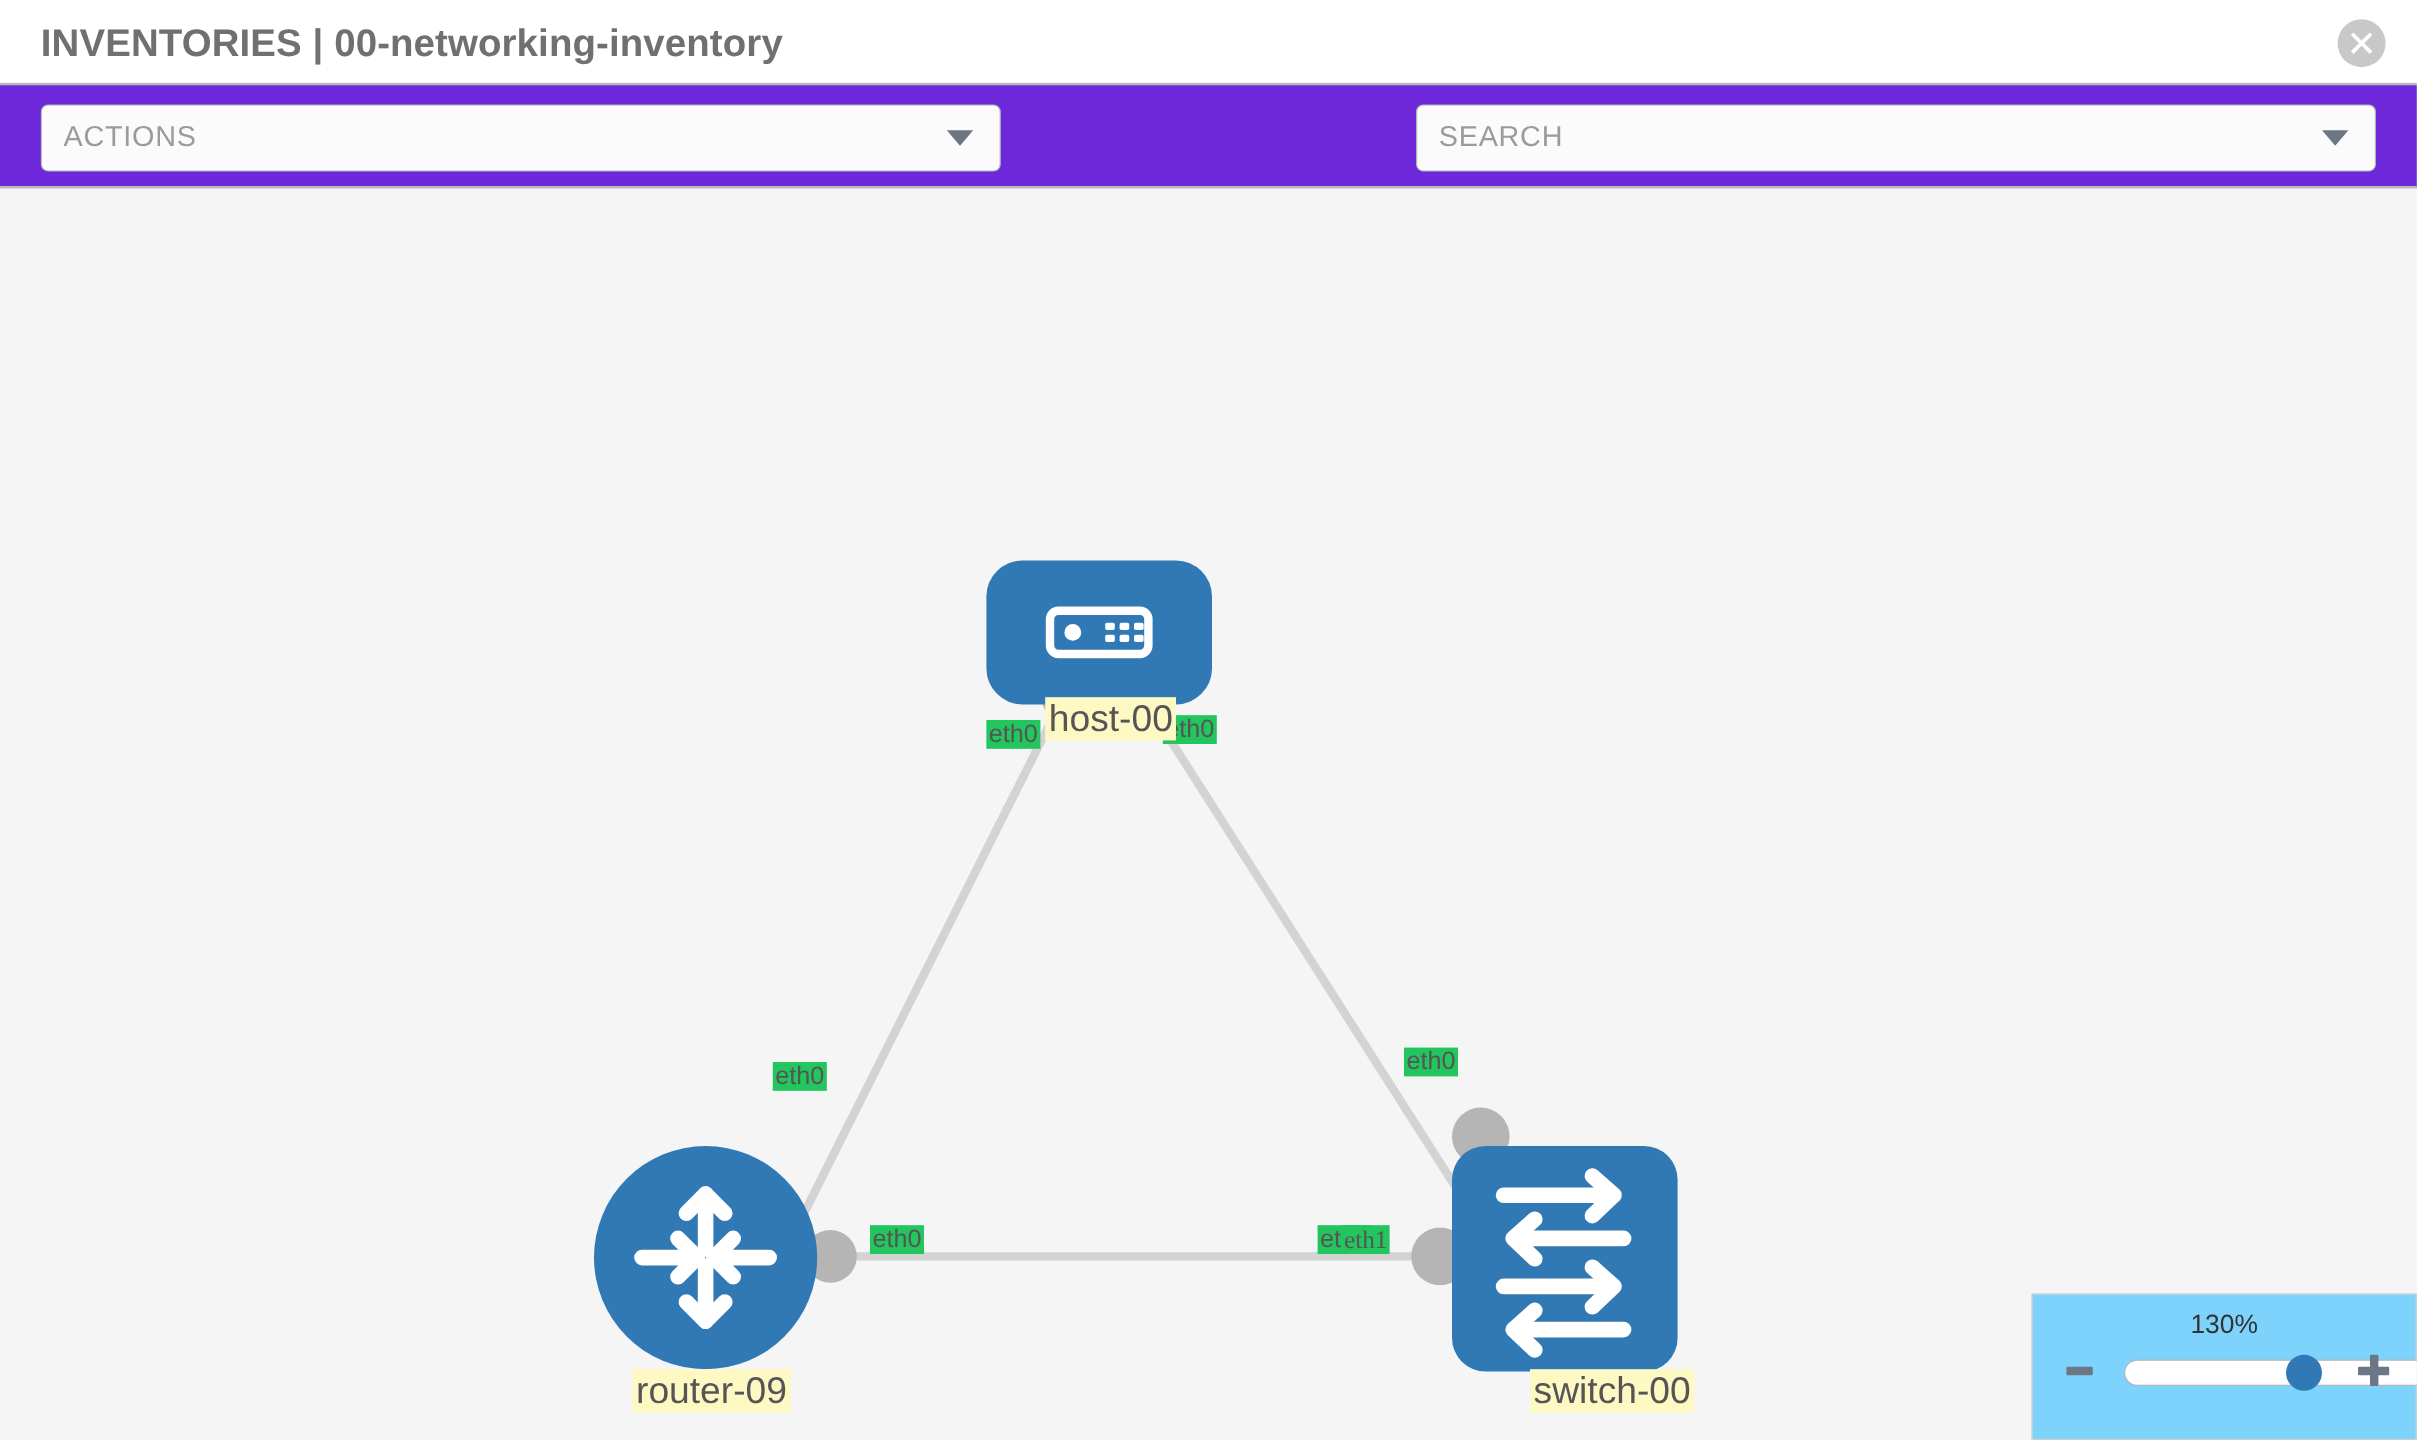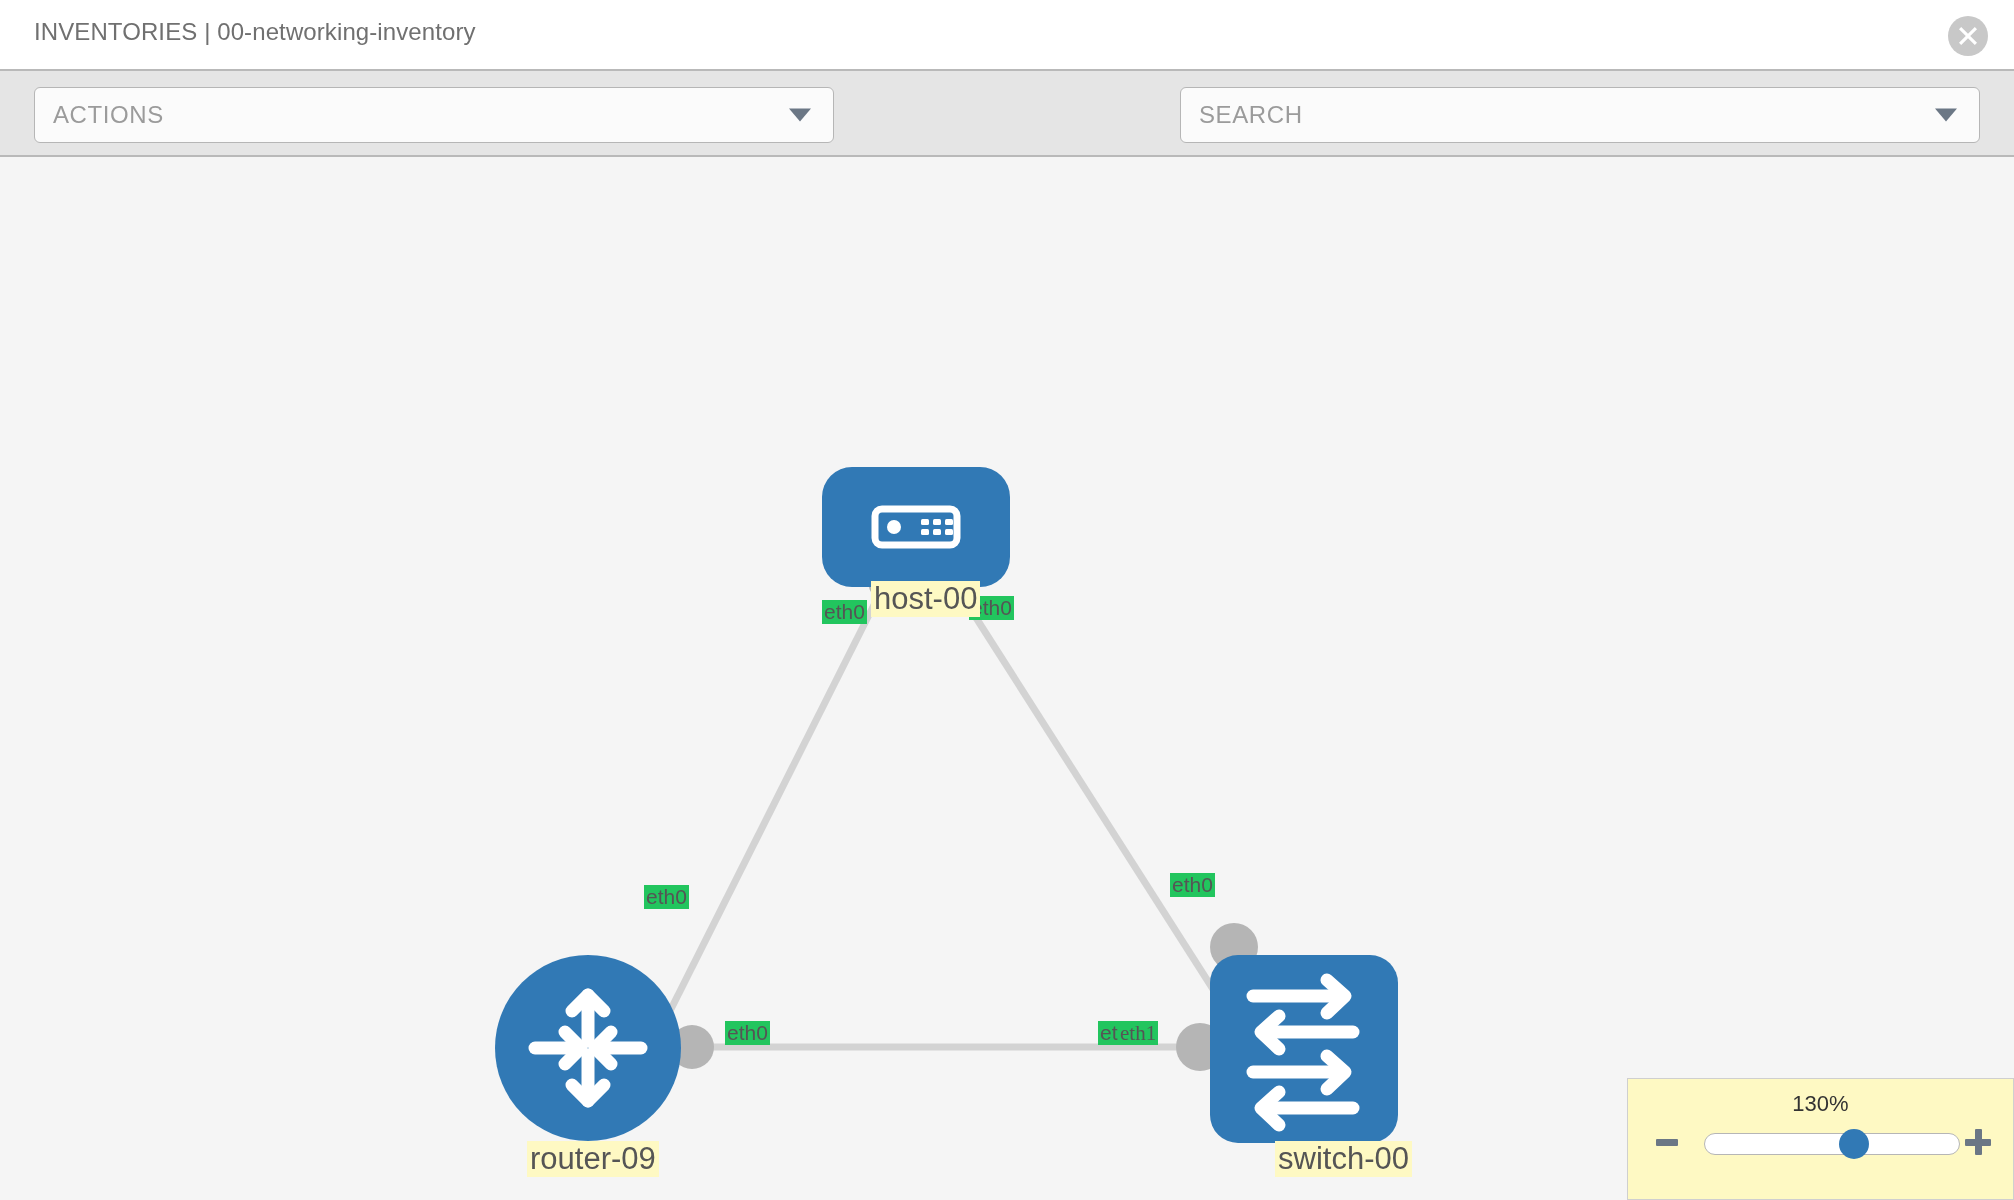--- a/index.html
+++ b/index.html
@@ -29,22 +29,22 @@
     width: 2014px;
     height: 71px;
     background: #ffffff;
     border-bottom: 2px solid #b9b9b9;
     box-sizing: border-box;
   }
   .title-text {
     position: absolute;
     left: 34px;
     top: 18px;
-    font-size: 24px;
-    font-weight: normal;
+    font-size: 32px;
+    font-weight: bold;
     color: #707070;
     letter-spacing: 0.1px;
     white-space: nowrap;
   }
   .close-btn {
     position: absolute;
     right: 26px;
     top: 16px;
     width: 40px;
     height: 40px;
@@ -53,21 +53,21 @@
     cursor: pointer;
   }
   .close-btn svg { display:block; }
 
   
   .toolbar {
     position: absolute;
     left: 0; top: 71px;
     width: 2014px;
     height: 86px;
-    background: #e5e5e5;
+    background: #6d28d9;
     border-bottom: 2px solid #b9b9b9;
     box-sizing: border-box;
   }
   .select-box {
     position: absolute;
     background: #fbfbfb;
     border: 1.5px solid #b6b6b6;
     border-radius: 6px;
     box-sizing: border-box;
     cursor: pointer;
@@ -141,23 +141,23 @@
     white-space: nowrap;
     line-height: 1.15;
     cursor: pointer;
   }
 
   
   .zoom-panel {
     position: absolute;
     right: 0;
     bottom: 0;
-    width: 387px;
+    width: 321px;
     height: 122px;
-    background: #fef9c3;
+    background: #7dd3fc;
     border: 1.5px solid #cfcfcf;
     box-sizing: border-box;
   }
   .zoom-value {
     position: absolute;
     top: 12px;
     left: 0;
     width: 100%;
     text-align: center;
     font-size: 22px;

